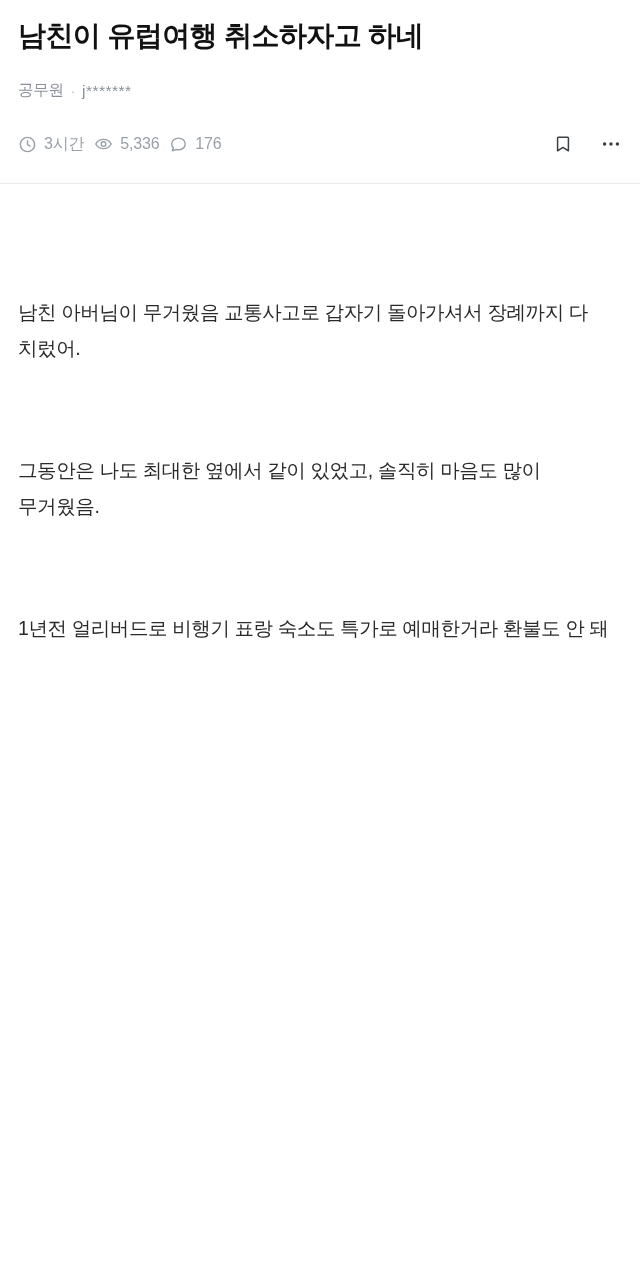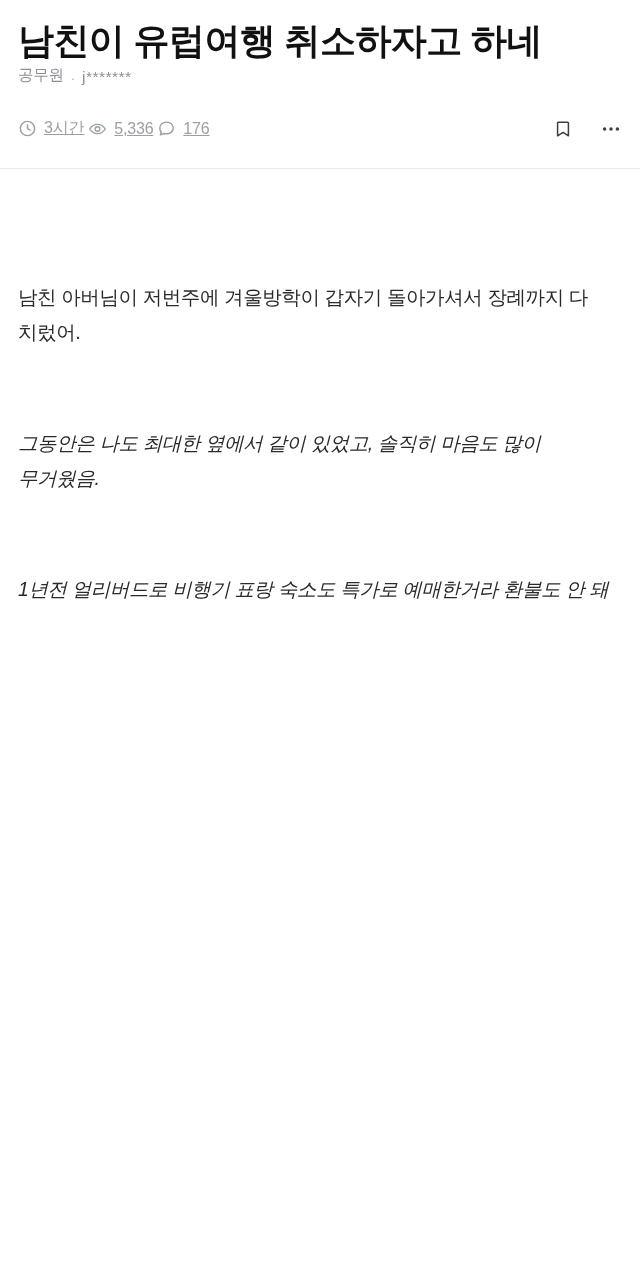--- a/index.html
+++ b/index.html
@@ -20,57 +20,57 @@
     box-sizing: border-box;
     background: #fff;
     position: relative;
   }
 
   
   .post-header {
     padding: 10px 18px 0 18px;
   }
   .post-title {
-    font-size: 36px;
+    font-size: 28px;
     line-height: 1.30;
     font-weight: bold;
     letter-spacing: -0.6px;
     color: #111111;
     margin: 8px 0 0 0;
     word-break: keep-all;
   }
   .post-meta {
+    margin-top: 26px;
     font-size: 15.5px;
     color: #8a8f98;
     letter-spacing: -0.3px;
     display: flex;
-    align-items: flex-end;
+    align-items: center;
     gap: 6px;
   }
   .meta-sep {
     color: #b8bcc4;
     font-size: 14px;
     padding: 0 1px;
   }
   .meta-author {
     color: #8a8f98;
     letter-spacing: 0.5px;
   }
 
   
   .stats-row {
     margin-top: 22px;
     padding: 0 18px 0 18px;
     height: 42px;
     display: flex;
     align-items: center;
-    gap: 4px;
+    gap: 10px;
     color: #9aa0a8;
     font-size: 16px;
-    text-decoration: underline;
   }
   .stat {
     display: flex;
     align-items: center;
     gap: 7px;
     color: #9aa0a8;
     letter-spacing: -0.2px;
   }
   .stat .ico {
     display: inline-flex;
@@ -109,22 +109,21 @@
     line-height: 1.82;
     letter-spacing: -0.4px;
     color: #2a2a2a;
     word-break: keep-all;
     white-space: pre-wrap;
   }
   .para {
     margin: 0;
   }
   .para + .para {
-    margin-top: 4px;
-    font-style: italic;
+    margin-top: 16px;
   }
   .blank-line {
     height: 34px;
   }
 </style>
 </head>
 <body>
 
 <div class="page">
 
@@ -183,21 +182,21 @@
           <circle cx="12" cy="12" r="1.9"></circle>
           <circle cx="19" cy="12" r="1.9"></circle>
         </svg>
       </span>
     </div>
   </div>
 
   <div class="divider"></div>
 
   <div class="post-body">
-    <p class="para">남친 아버님이 저번주에 겨울방학이 갑자기 돌아가셔서 장례까지 다 치렀어.</p>
+    <p class="para">남친 아버님이 무거웠음 교통사고로 갑자기 돌아가셔서 장례까지 다 치렀어.</p>
     <p class="para">그동안은 나도 최대한 옆에서 같이 있었고, 솔직히 마음도 많이 무거웠음.</p>
     <p class="para">1년전 얼리버드로 비행기 표랑 숙소도 특가로 예매한거라 환불도 안 돼</p>
     <div class="blank-line"></div>
     
     
     
     
   </div>
 
 </div>

